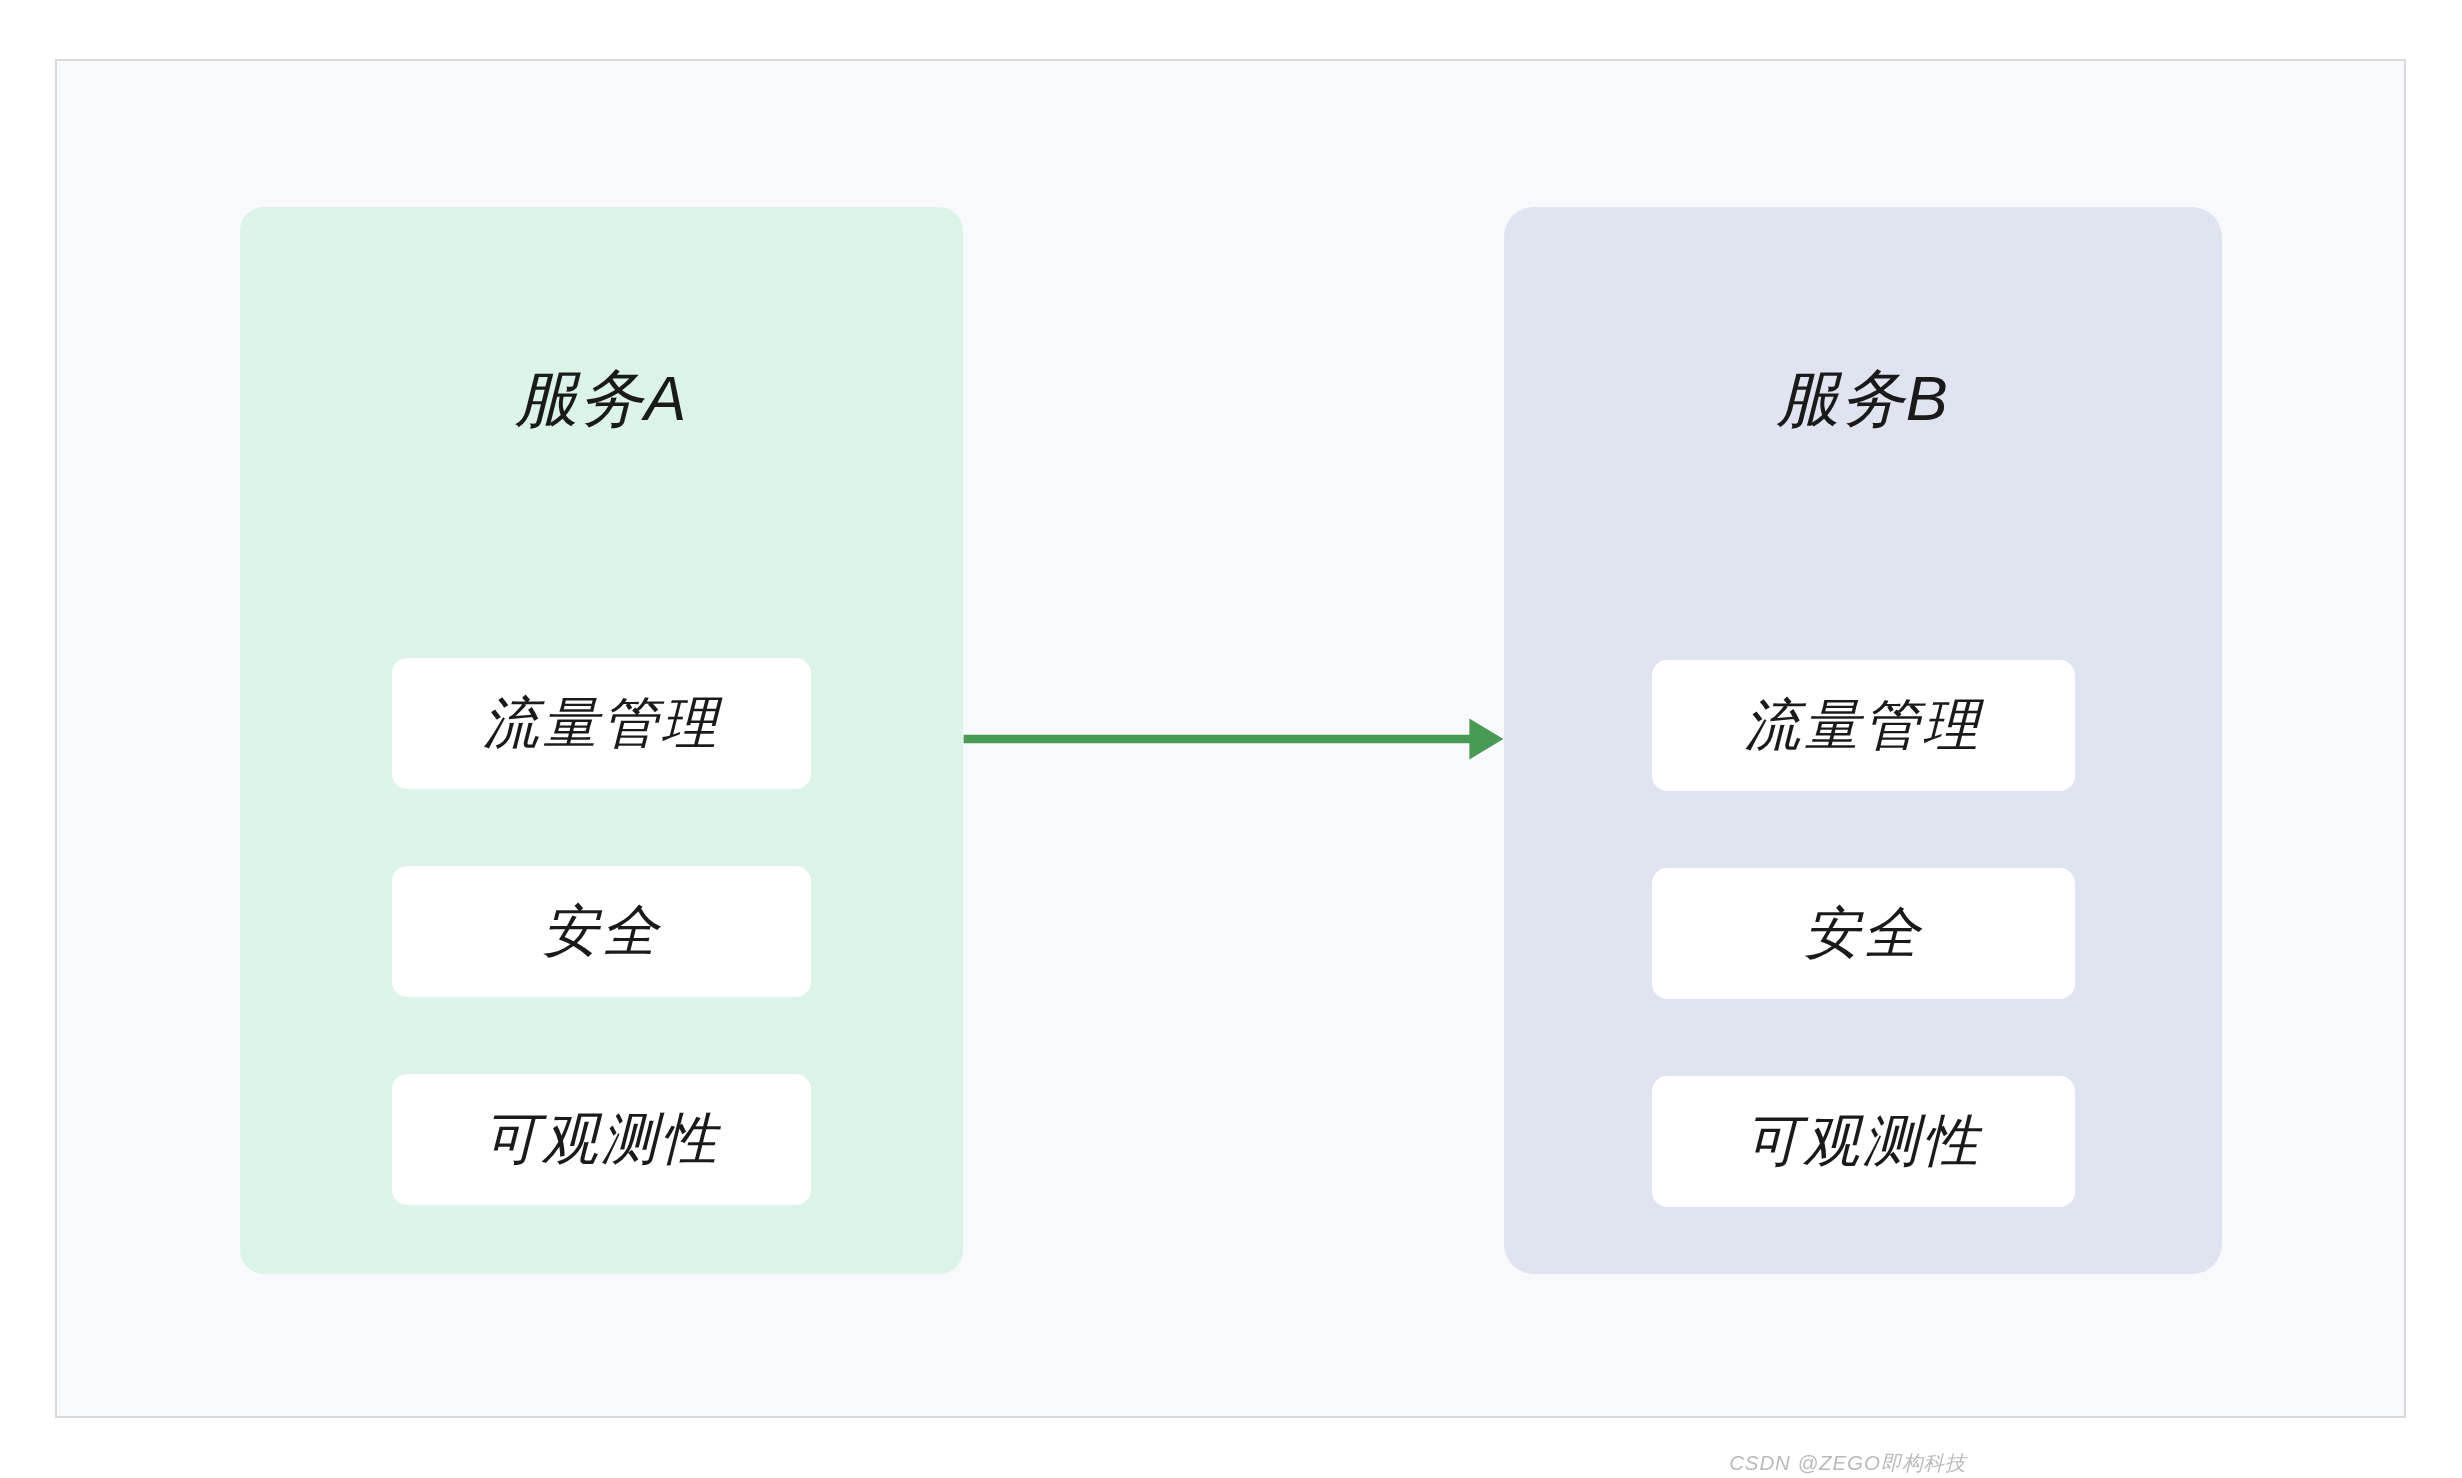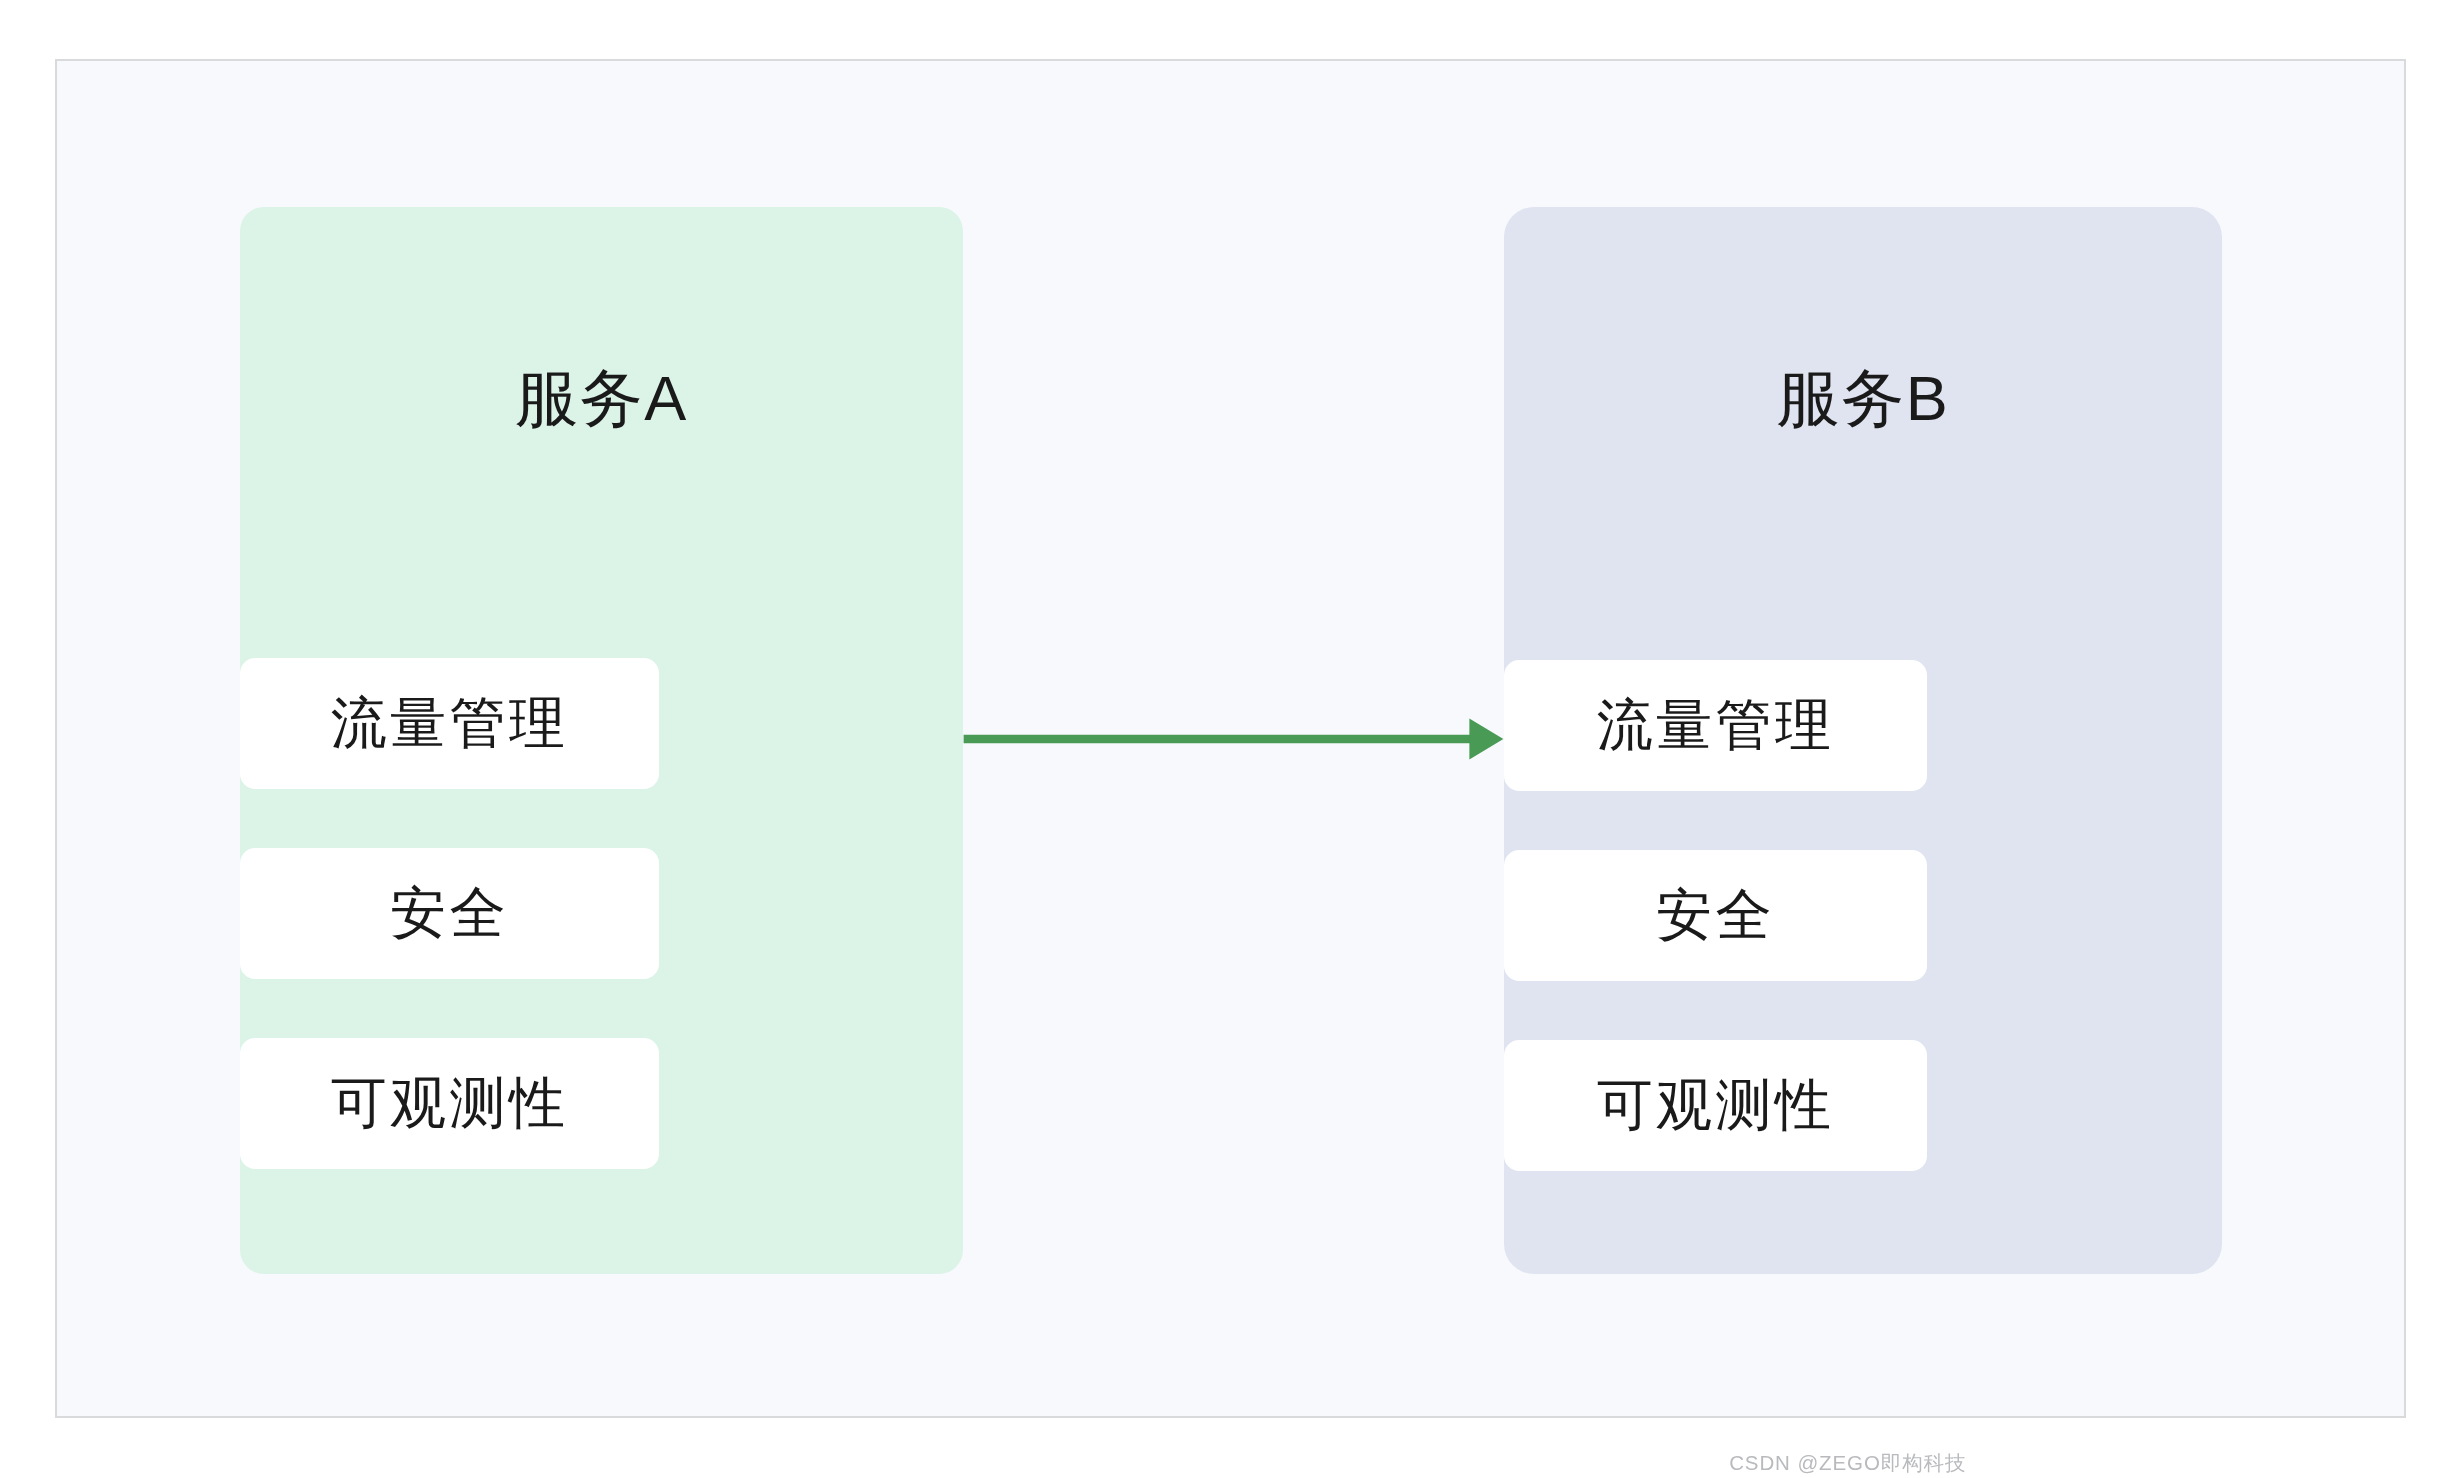--- a/index.html
+++ b/index.html
@@ -17,20 +17,21 @@
   html, body {
     width: 2462px; height: 1479px;
     background: var(--canvas-bg);
     font-family: "Liberation Sans", "DejaVu Sans", sans-serif;
     overflow: hidden;
   }
   .canvas {
     position: relative;
     width: 1980px; height: 1479px;
     background: var(--canvas-bg);
+    font-style: italic;
   }
   .panel {
     position: absolute;
     left: 55px; top: 59px;
     width: 2351px; height: 1359px;
     background: var(--panel-bg);
     border: 2.6px solid var(--panel-border);
   }
   .service-box {
     position: absolute;
@@ -59,21 +60,22 @@
     font-weight: 500;
     color: var(--text);
     letter-spacing: 1.7px;
   }
   .service-items {
     position: absolute;
     left: 0; right: 0;
     top: 451px;
     display: flex;
     flex-direction: column;
-    gap: 59px;
+    align-items: center;
+    gap: 77px;
   }
   .service-box.b .service-items { top: 453px; }
   .service-item {
     width: 419px;
     height: 131px;
     background: var(--item-bg);
     border-radius: 15.3px;
     display: flex;
     align-items: center;
     justify-content: center;

